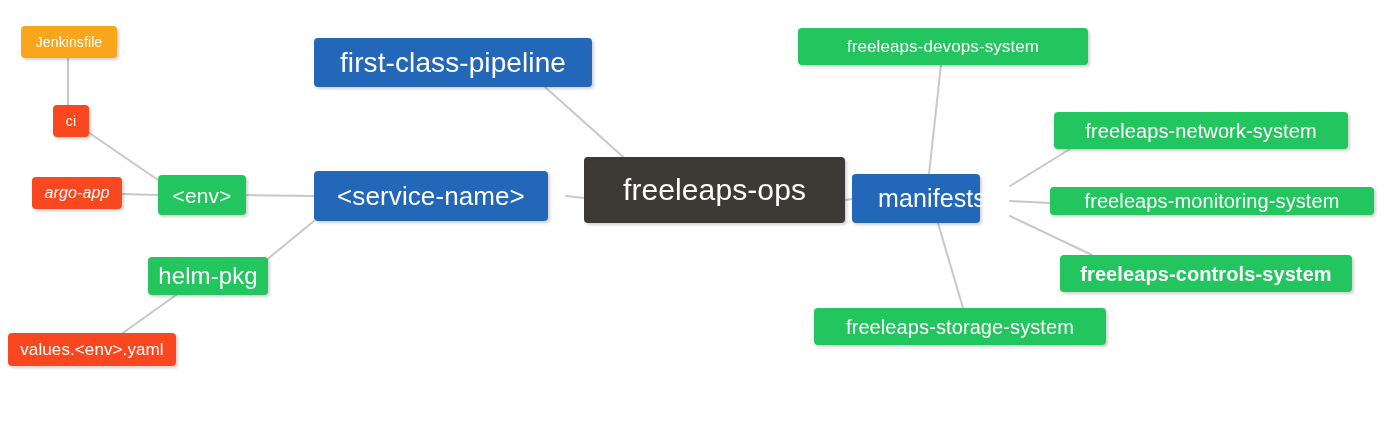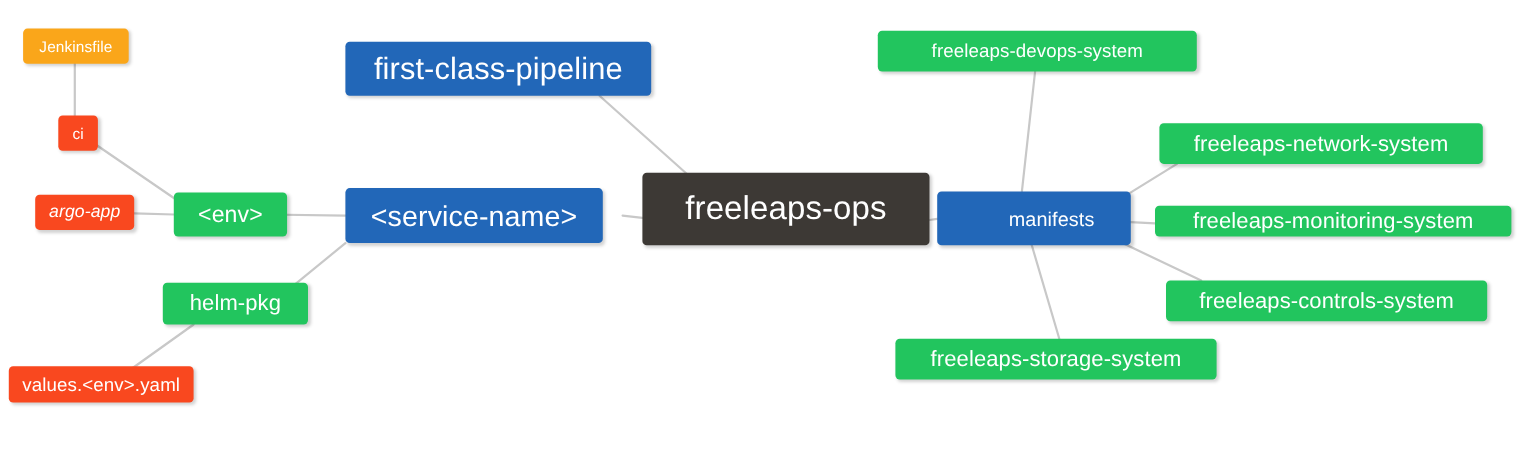--- a/index.html
+++ b/index.html
@@ -62,27 +62,27 @@
   <div id="node-layer">
       <div class="node" style="left: 584px; top: 157px; width: 261px; height: 66px; background: rgb(61, 57, 53); font-size: 30px;">
         <span>freeleaps-ops</span>
       </div>
       <div class="node" style="left: 314px; top: 38px; width: 278px; height: 49px; background: rgb(34, 103, 184); font-size: 28px;">
         <span>first-class-pipeline</span>
       </div>
       <div class="node" style="left: 314px; top: 171px; width: 234px; height: 50px; background: rgb(34, 103, 184); font-size: 26px;">
         <span>&lt;service-name&gt;</span>
       </div>
-      <div class="node" style="left: 852px; top: 174px; width: 176px; height: 49px; background: rgb(34, 103, 184); font-size: 18px; padding-left: 32px;">
+      <div class="node" style="left: 852px; top: 174px; width: 128px; height: 49px; background: rgb(34, 103, 184); font-size: 25px; padding-left: 32px;">
         <span>manifests</span>
       </div>
-      <div class="node" style="left: 158px; top: 175px; width: 103px; height: 40px; background: rgb(34, 197, 94); font-size: 21px;">
+      <div class="node" style="left: 158px; top: 175px; width: 88px; height: 40px; background: rgb(34, 197, 94); font-size: 21px;">
         <span>&lt;env&gt;</span>
       </div>
-      <div class="node" style="left: 148px; top: 257px; width: 132px; height: 38px; background: rgb(34, 197, 94); font-size: 20px;">
+      <div class="node" style="left: 148px; top: 257px; width: 120px; height: 38px; background: rgb(34, 197, 94); font-size: 24px;">
         <span>helm-pkg</span>
       </div>
       <div class="node" style="left: 53px; top: 105px; width: 36px; height: 32px; background: rgb(249, 72, 31); font-size: 14px;">
         <span>ci</span>
       </div>
       <div class="node" style="left: 21px; top: 26px; width: 96px; height: 32px; background: rgb(250, 166, 26); font-size: 14px;">
         <span>Jenkinsfile</span>
       </div>
       <div class="node" style="left: 32px; top: 177px; width: 90px; height: 32px; background: rgb(249, 72, 31); font-size: 16px; font-style: italic;">
         <span>argo-app</span>
@@ -92,20 +92,20 @@
       </div>
       <div class="node" style="left: 798px; top: 28px; width: 290px; height: 37px; background: rgb(34, 197, 94); font-size: 17px;">
         <span>freeleaps-devops-system</span>
       </div>
       <div class="node" style="left: 1054px; top: 112px; width: 294px; height: 37px; background: rgb(34, 197, 94); font-size: 20px;">
         <span>freeleaps-network-system</span>
       </div>
       <div class="node" style="left: 1050px; top: 187px; width: 324px; height: 28px; background: rgb(34, 197, 94); font-size: 20px;">
         <span>freeleaps-monitoring-system</span>
       </div>
-      <div class="node" style="left: 1060px; top: 255px; width: 292px; height: 37px; background: rgb(34, 197, 94); font-size: 20px;">
+      <div class="node" style="left: 1060px; top: 255px; width: 292px; height: 37px; background: rgb(34, 197, 94); font-size: 20px; font-weight: bold;">
         <span>freeleaps-controls-system</span>
       </div>
       <div class="node" style="left: 814px; top: 308px; width: 292px; height: 37px; background: rgb(34, 197, 94); font-size: 20px;">
         <span>freeleaps-storage-system</span>
       </div>
     </div>
 </div>
 
 </body></html>

